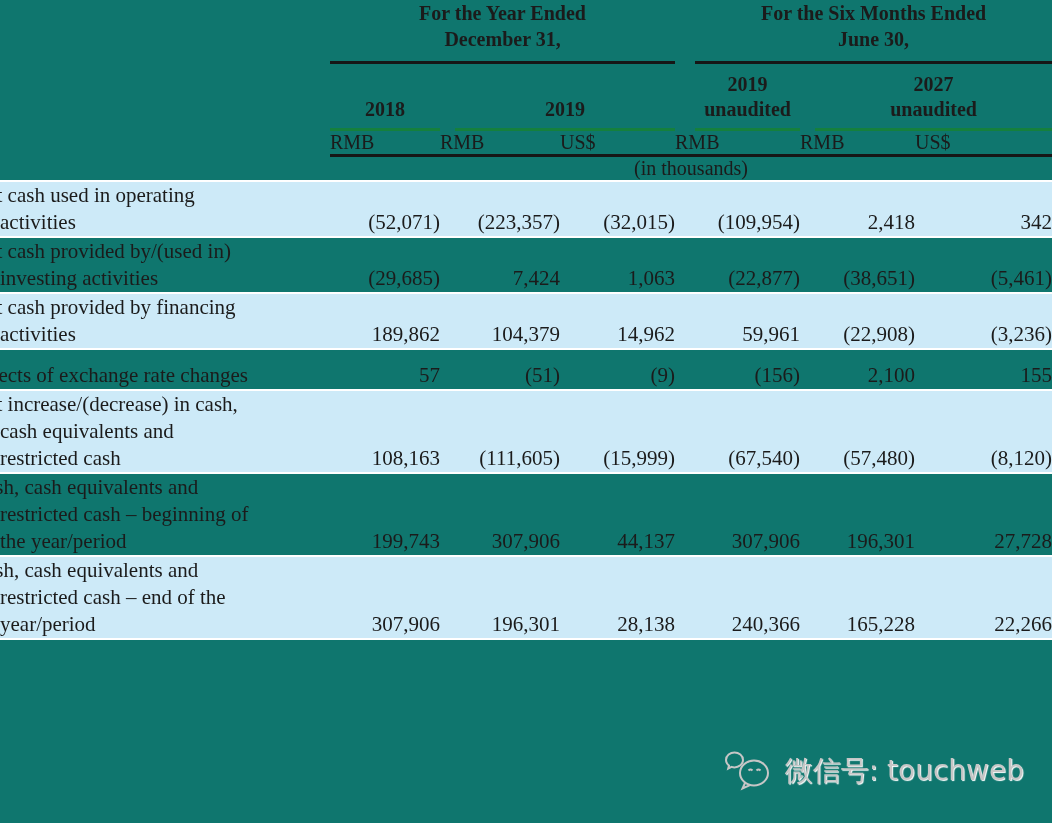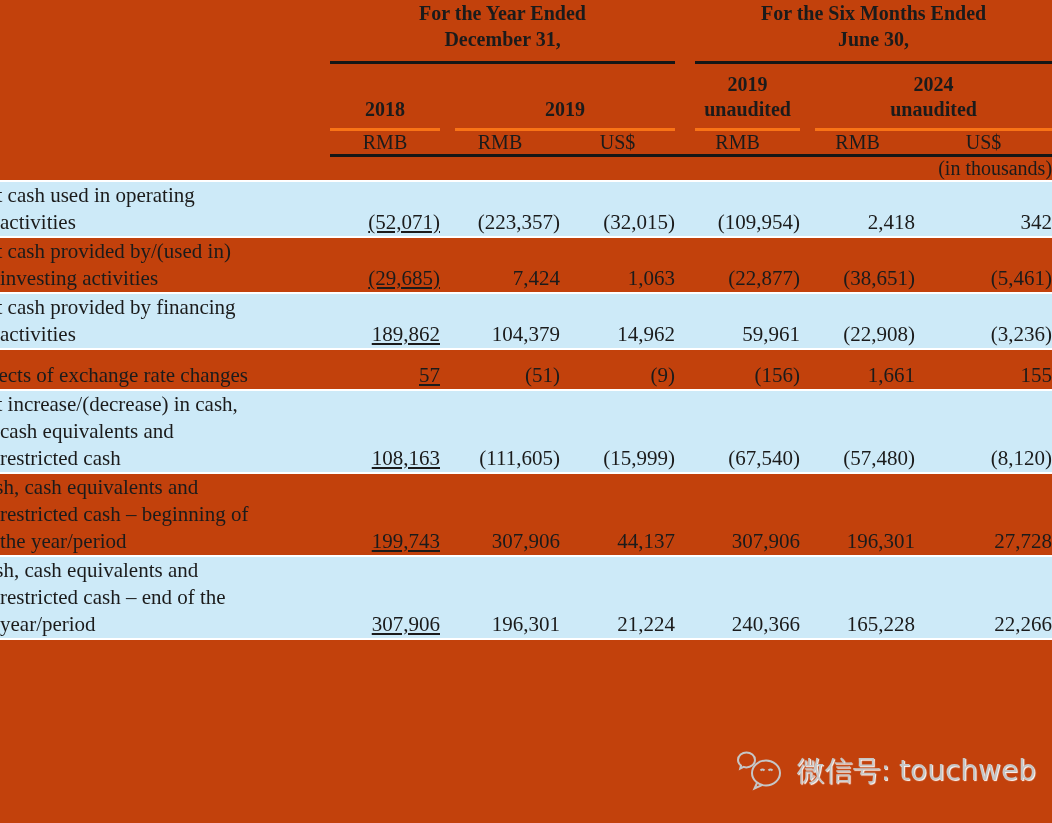--- a/index.html
+++ b/index.html
@@ -1,62 +1,62 @@
 <!DOCTYPE html>
 <html><head>
 <meta charset="utf-8">
 <style>
   html,body{margin:0;padding:0;background:#ffffff;}
   .canvas{
-    position:relative;width:1052px;height:823px;background:#c2410c;
+    position:relative;width:1052px;height:823px;background:#0f766e;
     font-family:"Liberation Serif",serif;color:#1b1b1b;overflow:hidden;
   }
   table.fin{border-collapse:collapse;table-layout:fixed;width:1052px;}
   table.fin th,table.fin td{padding:0;font-weight:normal;}
 
   
   .group-cell{vertical-align:bottom;padding-top:16px;}
   .group-cell .glabel{
     font-weight:bold;font-size:20px;line-height:26px;text-align:center;
     padding-bottom:9px;border-bottom:3px solid #161616;
   }
   .group-cell.g2 .glabel{margin-left:20px;}
 
   .year-cell{vertical-align:bottom;}
   .year-cell .ylabel{
     font-weight:bold;font-size:20px;line-height:25px;text-align:center;
-    padding:8px 0 6px 0;border-bottom:3px solid #f97316;
+    padding:8px 0 6px 0;border-bottom:3px solid #15803d;
   }
   .year-cell.y2 .ylabel{margin-left:15px;}
   .year-cell.y3 .ylabel{margin-left:20px;}
   .year-cell.y4 .ylabel{margin-left:15px;}
 
   .cur-cell{
-    font-weight:bold;font-size:20px;text-align:center;vertical-align:bottom;
+    font-weight:bold;font-size:20px;text-align:left;vertical-align:bottom;
     padding:10px 0 7px 0;border-bottom:3px solid #161616;
   }
   .units-cell{
-    font-weight:bold;font-size:20px;text-align:right;padding:10px 0 6px 0;
+    font-weight:bold;font-size:20px;text-align:center;padding:10px 0 6px 0;
   }
 
   
   tbody td{vertical-align:bottom;font-size:21px;line-height:27px;padding-bottom:7px;}
   td.lbl{
     padding-left:30px;text-indent:-28px;white-space:pre-line;text-align:left;
   }
   td.val{text-align:right;font-variant-numeric:tabular-nums;}
-  td.c1{padding-right:21px;text-decoration:underline;} td.c2{padding-right:13px;} td.c3{padding-right:14px;}
+  td.c1{padding-right:21px;} td.c2{padding-right:13px;} td.c3{padding-right:14px;}
   td.c4{padding-right:9px;}  td.c5{padding-right:9px;}  td.c6{padding-right:22px;}
   tr.hl{background:#cdeaf8;}
   tr.hl td{border-top:2px solid #ffffff;border-bottom:2px solid #ffffff;}
   tr.single{height:41px;}
 
   
   .watermark{
-    position:absolute;top:750px;right:16px;display:flex;align-items:center;gap:10px;
+    position:absolute;top:750px;right:28px;display:flex;align-items:center;gap:10px;
     color:#c6c6c6;font-family:"DejaVu Sans","Liberation Sans",sans-serif;
     font-size:28px;text-shadow:1px 1px 1px #ffffff;white-space:nowrap;
   }
   .watermark svg{display:block;}
 </style>
 </head>
 <body>
 
 <div class="canvas">
 
@@ -101,21 +101,21 @@
           </div>
         </th>
         <th class="year-cell y3">
           <div class="ylabel">
             <div>2019</div>
             <div>unaudited</div>
           </div>
         </th>
         <th class="year-cell y4" colspan="2">
           <div class="ylabel">
-            <div>2024</div>
+            <div>2027</div>
             <div>unaudited</div>
           </div>
         </th>
       </tr>
       <tr>
         <td></td>
         <th class="cur-cell">RMB</th>
         <th class="cur-cell">RMB</th>
         <th class="cur-cell">US$</th>
         <th class="cur-cell">RMB</th>
@@ -157,21 +157,21 @@
         <td class="val c4">59,961</td>
         <td class="val c5">(22,908)</td>
         <td class="val c6">(3,236)</td>
       </tr>
       <tr class="single">
         <td class="lbl">Effects of exchange rate changes</td>
         <td class="val c1">57</td>
         <td class="val c2">(51)</td>
         <td class="val c3">(9)</td>
         <td class="val c4">(156)</td>
-        <td class="val c5">1,661</td>
+        <td class="val c5">2,100</td>
         <td class="val c6">155</td>
       </tr>
       <tr class="hl">
         <td class="lbl">Net increase/(decrease) in cash,
 cash equivalents and
 restricted cash</td>
         <td class="val c1">108,163</td>
         <td class="val c2">(111,605)</td>
         <td class="val c3">(15,999)</td>
         <td class="val c4">(67,540)</td>
@@ -188,21 +188,21 @@
         <td class="val c4">307,906</td>
         <td class="val c5">196,301</td>
         <td class="val c6">27,728</td>
       </tr>
       <tr class="hl">
         <td class="lbl">Cash, cash equivalents and
 restricted cash – end of the
 year/period</td>
         <td class="val c1">307,906</td>
         <td class="val c2">196,301</td>
-        <td class="val c3">21,224</td>
+        <td class="val c3">28,138</td>
         <td class="val c4">240,366</td>
         <td class="val c5">165,228</td>
         <td class="val c6">22,266</td>
       </tr>
     </tbody>
   </table>
 
   <div class="watermark">
     <span>
       <svg width="52" height="42" viewBox="0 0 52 42" fill="none" stroke="#c6c6c6" stroke-width="2">

